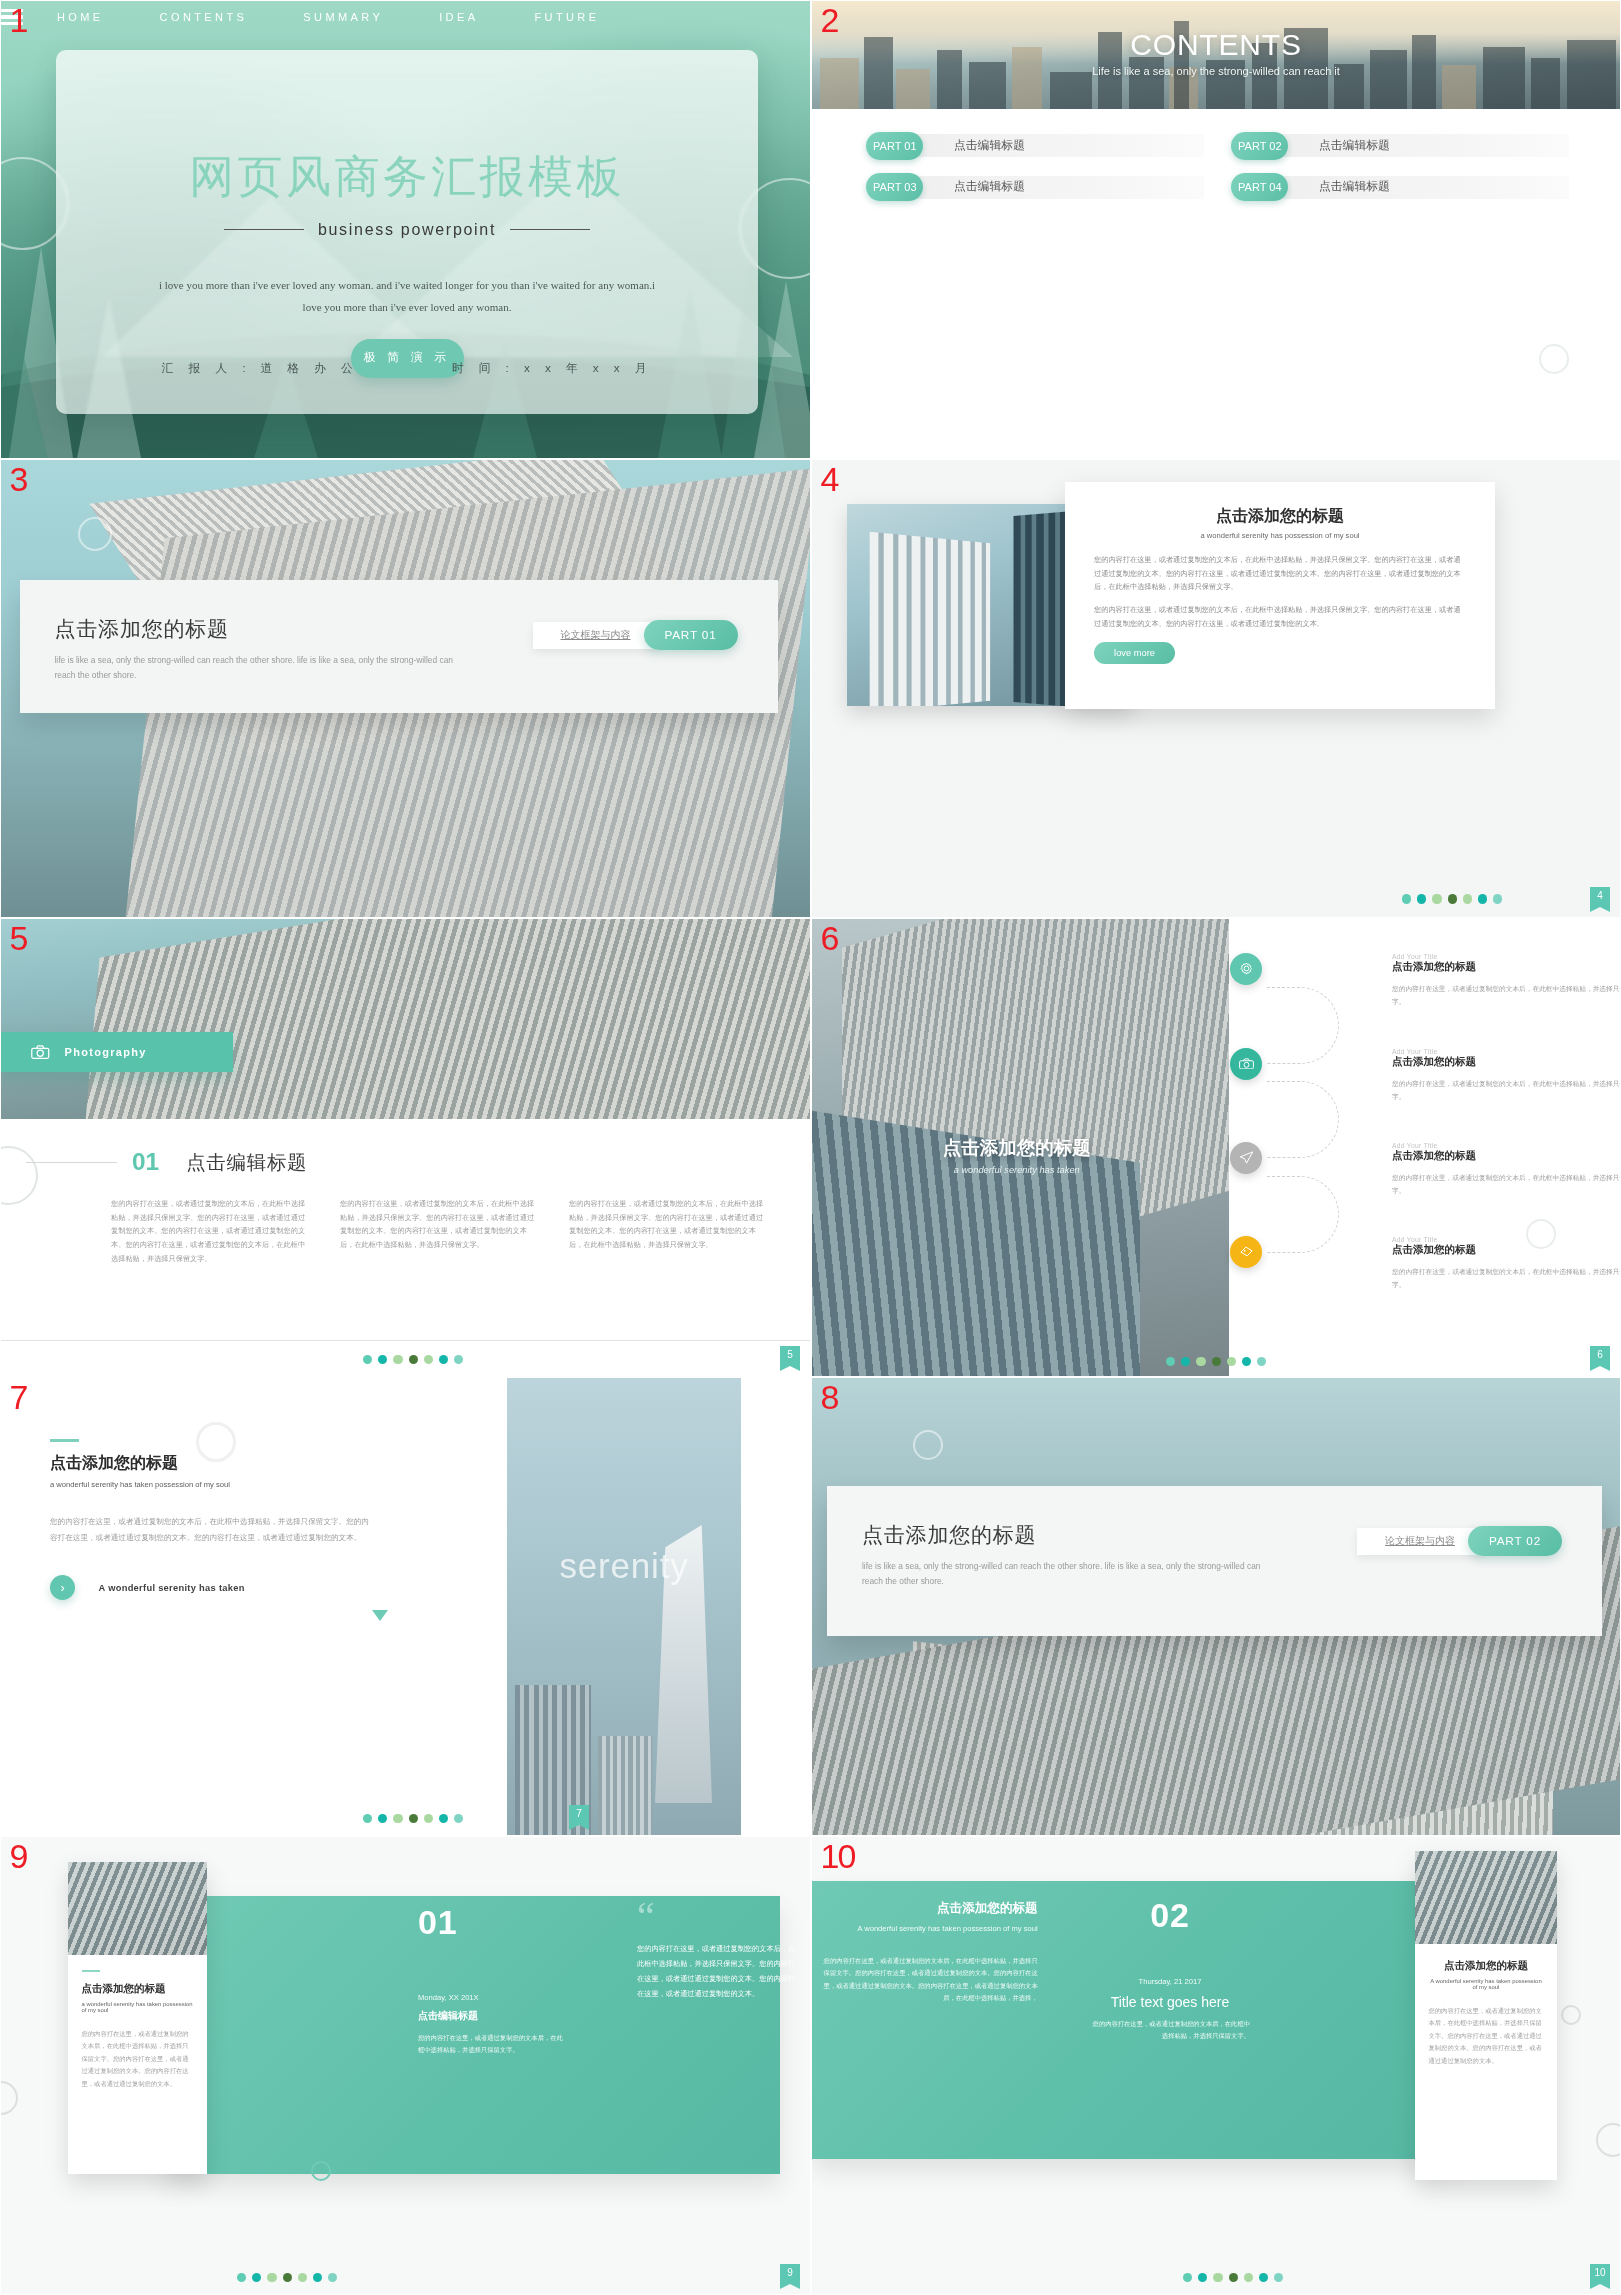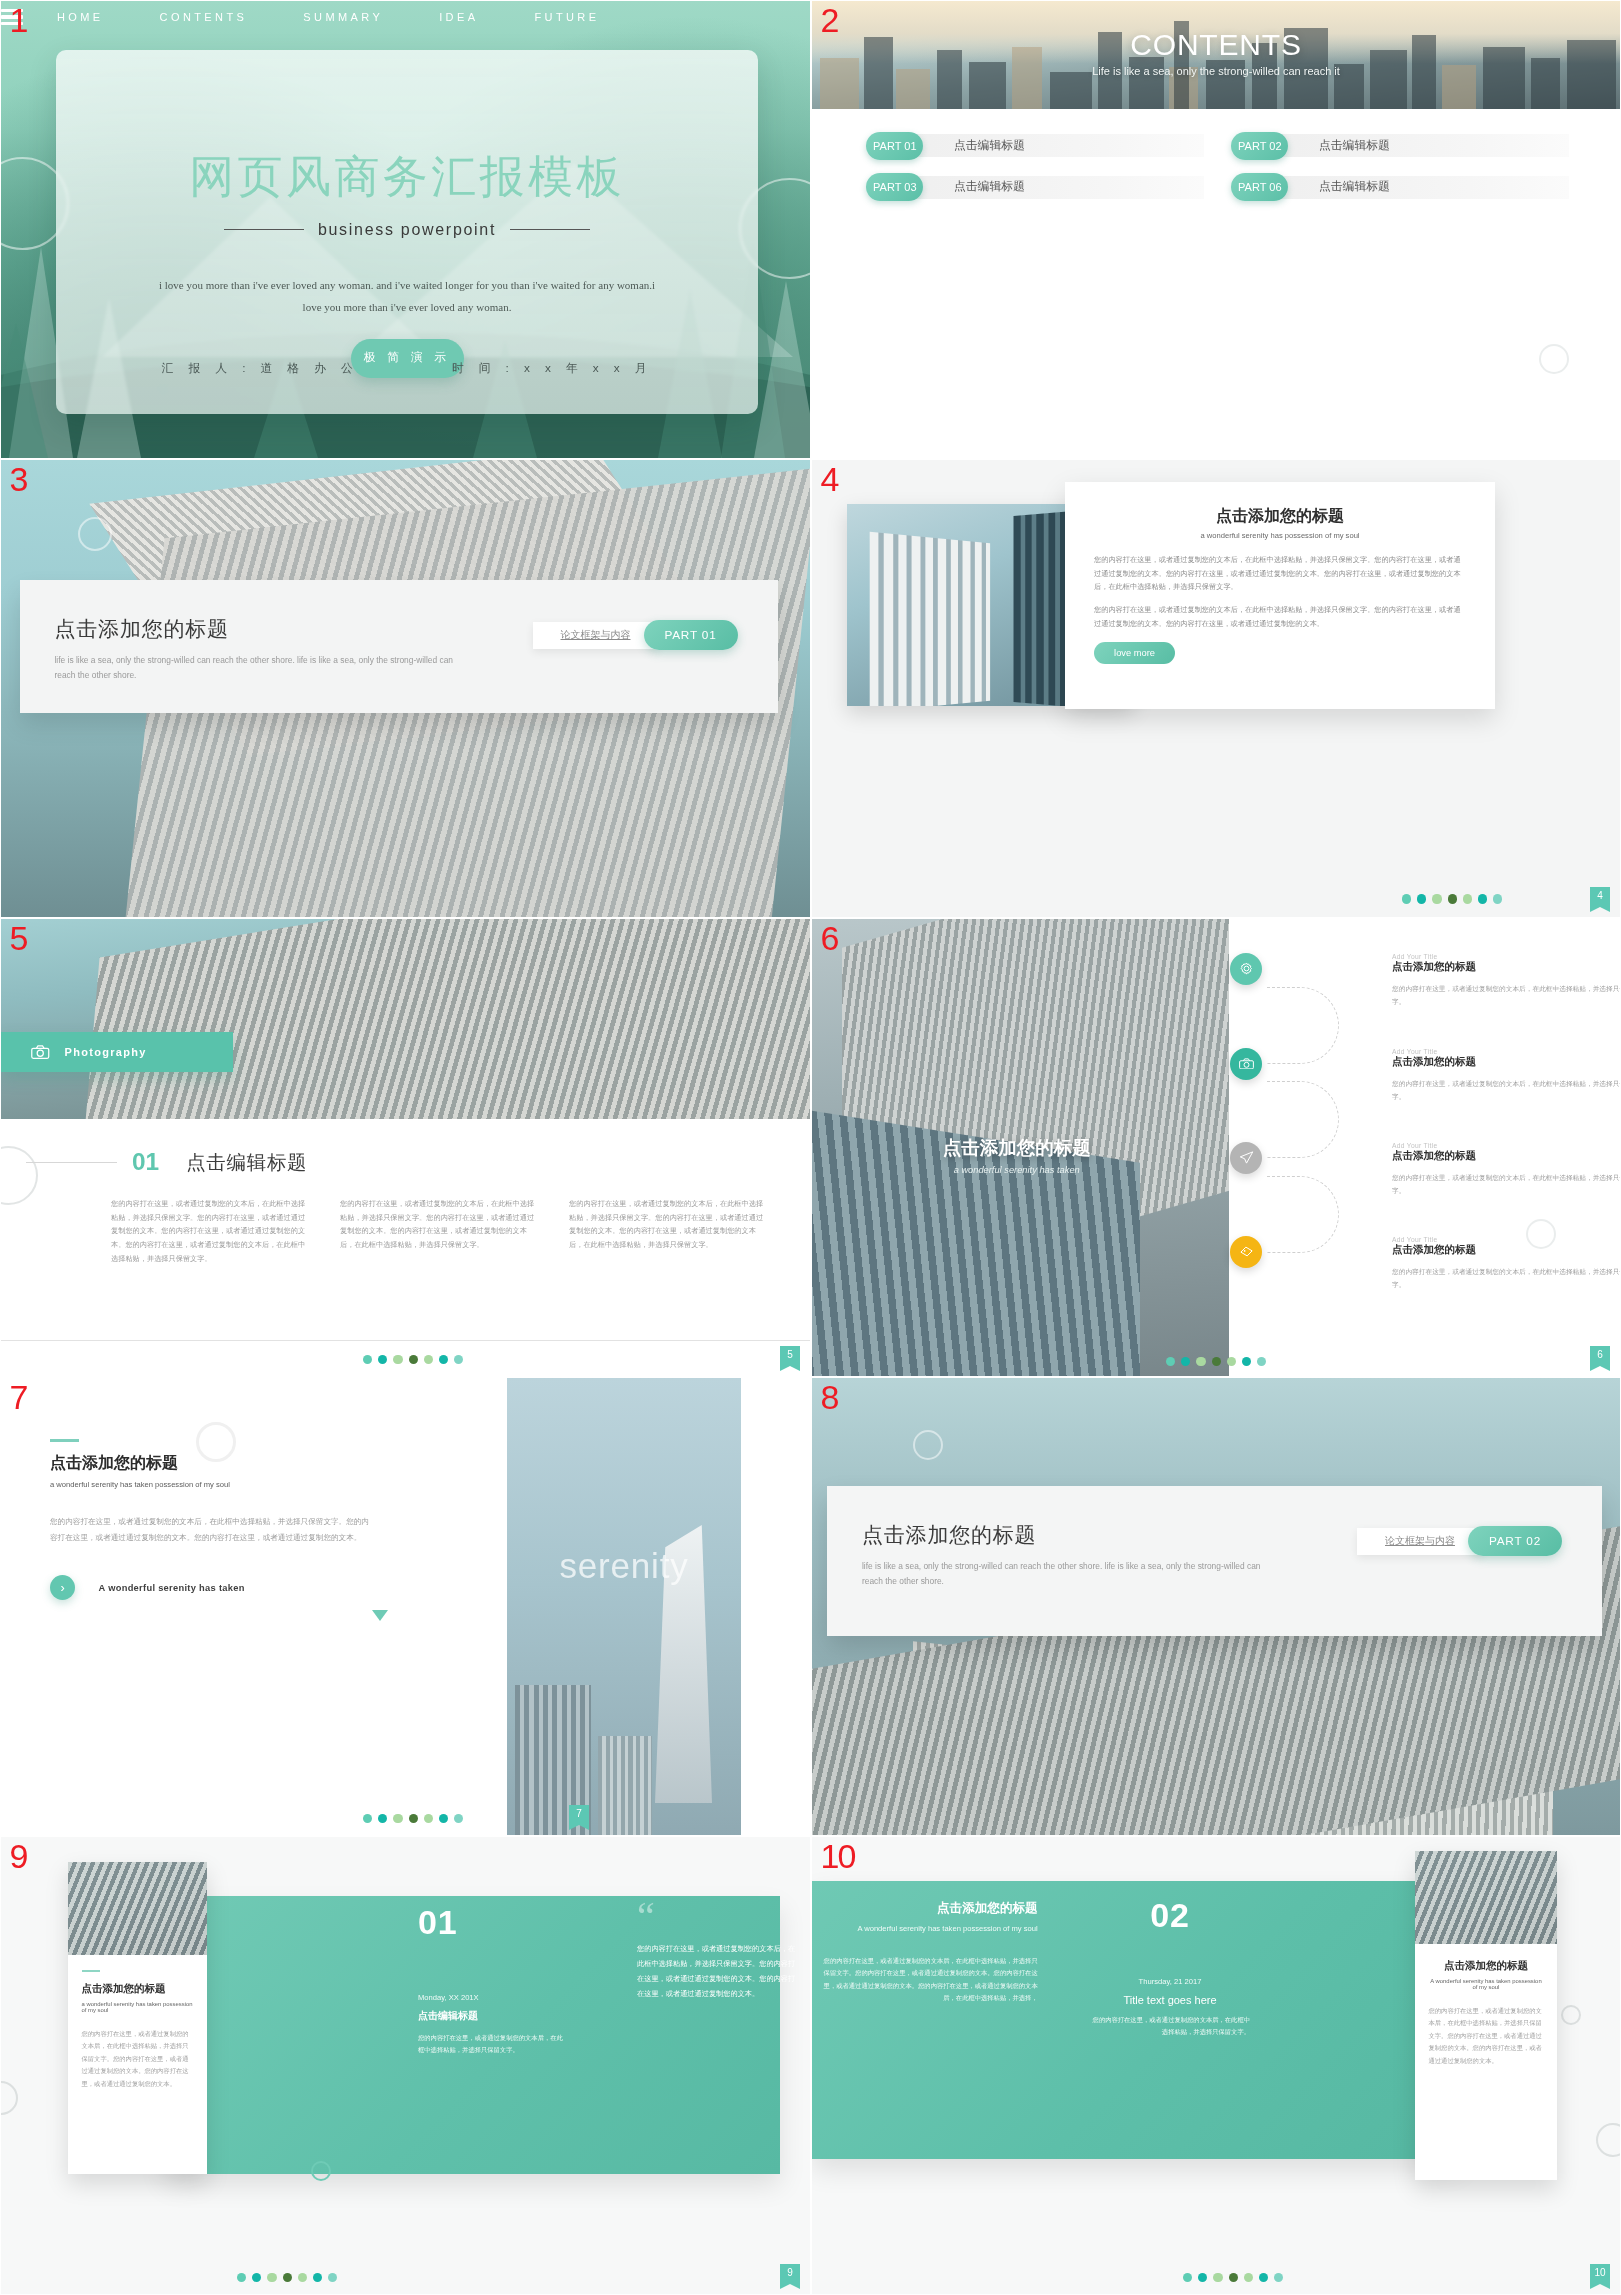--- a/index.html
+++ b/index.html
@@ -508,21 +508,21 @@
       </div>
       <div class="part">
         <span class="tag">PART 02</span>
         <span class="ttl">点击编辑标题</span>
       </div>
       <div class="part">
         <span class="tag">PART 03</span>
         <span class="ttl">点击编辑标题</span>
       </div>
       <div class="part">
-        <span class="tag">PART 06</span>
+        <span class="tag">PART 04</span>
         <span class="ttl">点击编辑标题</span>
       </div>
     </div>
     <div class="ringfaint" style="right:51px;bottom:84px"></div>
     <div class="slide-num">2</div>
   </div>
 
   <div class="slide s3">
     <div class="bldg2"></div>
     <div class="bldg"></div>
@@ -774,21 +774,21 @@
   <div class="slide s10">
     <div class="band">
       <div class="bandcol" style="left:6.7px; top:18.5px; width:219px; text-align:right">
         <div style="font-size:12.6px;font-weight:700;color:#fff">点击添加您的标题</div>
         <div class="date" style="margin-top:7.6px">A wonderful  serenity has taken possession of my soul</div>
         <div class="bbody" style="margin-top:22px">您的内容打在这里，或者通过复制您的文本后，在此框中选择粘贴，并选择只保留文字。您的内容打在这里，或者通过通过复制您的文本。您的内容打在这里，或者通过通过复制您的文本。您的内容打在这里，或者通过复制您的文本后，在此框中选择粘贴，并选择，</div>
       </div>
       <div class="bandcol" style="left:278px; top:15px; width:160px; text-align:center">
         <div class="bignum">02</div>
         <div class="date" style="margin-top:42px">Thursday, 21 2017</div>
-        <div class="bt" style="font-weight:400;font-size:11px">Title text goes here</div>
+        <div class="bt" style="font-weight:400;font-size:14px">Title text goes here</div>
         <div class="bbody" style="text-align:right">您的内容打在这里，或者通过复制您的文本后，在此框中选择粘贴，并选择只保留文字。</div>
       </div>
     </div>
     <div class="wcard center">
       <div class="thumb">
           <div class="g"></div>
         </div>
       <div class="inner">
         <h4>点击添加您的标题</h4>
         <div class="sub">A wonderful  serenity has taken possession of my soul</div>

